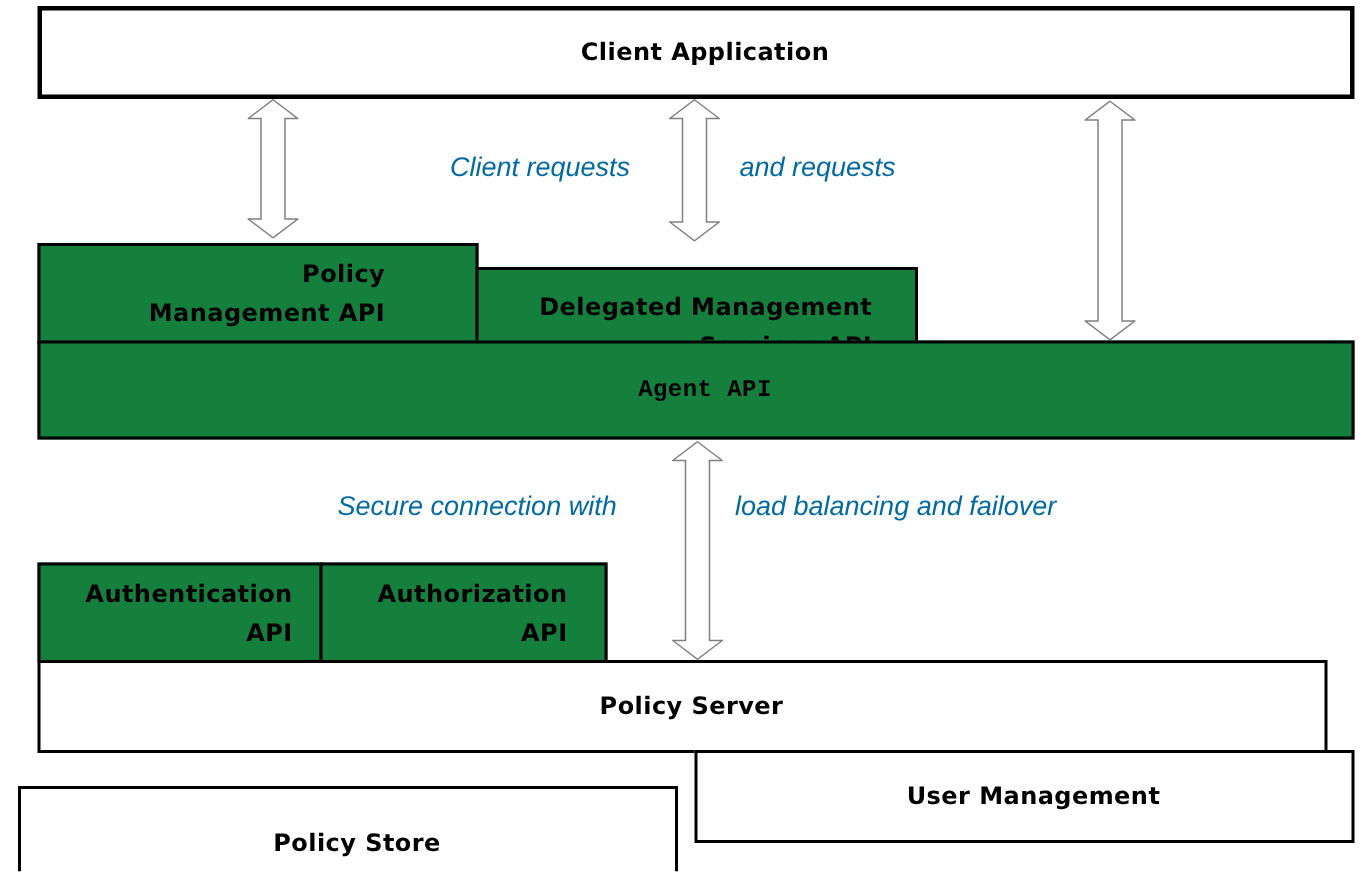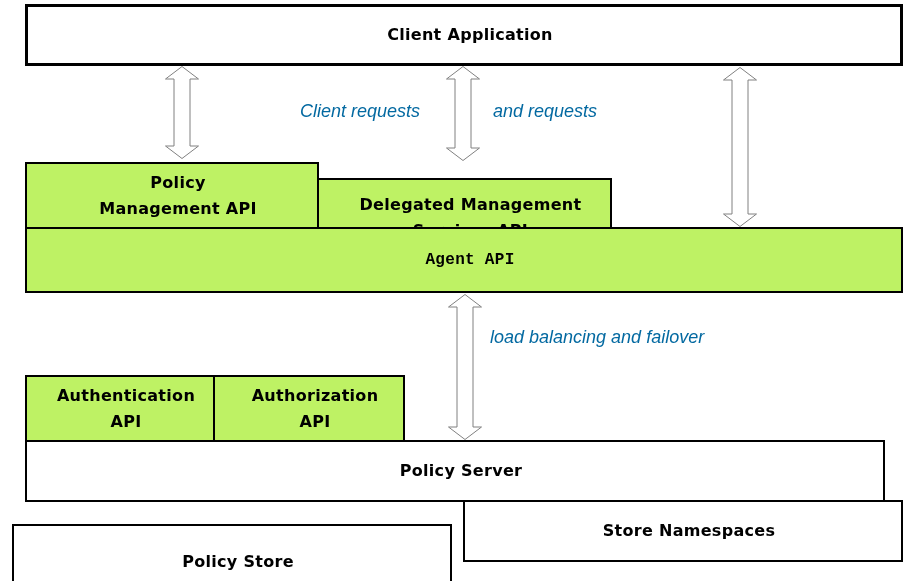--- a/index.html
+++ b/index.html
@@ -25,21 +25,21 @@
     text-align: center;
     font-weight: bold;
     font-size: 16px;
     line-height: 26px;
     color: #000000;
     white-space: pre-line;
     letter-spacing: 0.3px;
     padding-left: 12px;
   }
   .white-box { background: #ffffff; }
-  .gray-box  { background: #bef264; }
+  .gray-box  { background: #15803d; text-align: right; }
 
   .box.client        { left: 25px;  top: 4px;   width: 878px; height: 62px; border-width: 3px; }
   .box.policy-mgmt   { left: 25px;  top: 162px; width: 294px; height: 67px; }
   .box.delegated     { left: 317px; top: 178px; width: 295px; height: 79px; }
   .box.agent         { left: 25px;  top: 227px; width: 878px; height: 66px; font-family: Liberation Mono, monospace; }
   .box.authn         { left: 25px;  top: 375px; width: 190px; height: 67px; }
   .box.authz         { left: 213px; top: 375px; width: 192px; height: 67px; }
   .box.server        { left: 25px;  top: 440px; width: 860px; height: 62px; }
   .box.store         { left: 12px;  top: 500px; width: 440px; height: 75px; margin-top: 24px; }
   .box.namespaces    { left: 463px; top: 500px; width: 440px; height: 62px; }
@@ -99,23 +99,24 @@
   <div class="box gray-box delegated">Delegated Management
 Services API</div>
   <div class="box gray-box agent">Agent API</div>
 
   <div class="arrow arrow-4">
     <svg viewBox="0 0 34 146" preserveAspectRatio="none">
       <path d="M17 0.5 L33.5 13 L25 13 L25 133 L33.5 133 L17 145.5 L0.5 133 L9 133 L9 13 L0.5 13 Z" fill="#ffffff" stroke="#808080" stroke-width="1"></path>
     </svg>
   </div>
 
+  <div class="annotation ann-secure">Secure connection with</div>
   <div class="annotation ann-load">load balancing and failover</div>
 
   <div class="box gray-box authn">Authentication
 API</div>
   <div class="box gray-box authz">Authorization
 API</div>
   <div class="box white-box server">Policy Server</div>
   <div class="box white-box store">Policy Store</div>
-  <div class="box white-box namespaces">Store Namespaces</div>
+  <div class="box white-box namespaces">User Management</div>
 
 </div>
 
 </body></html>

